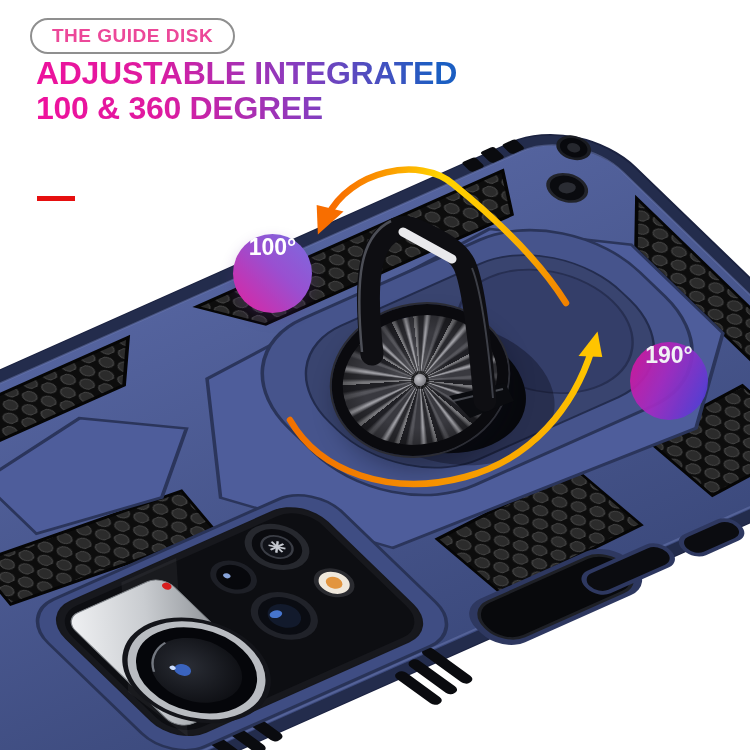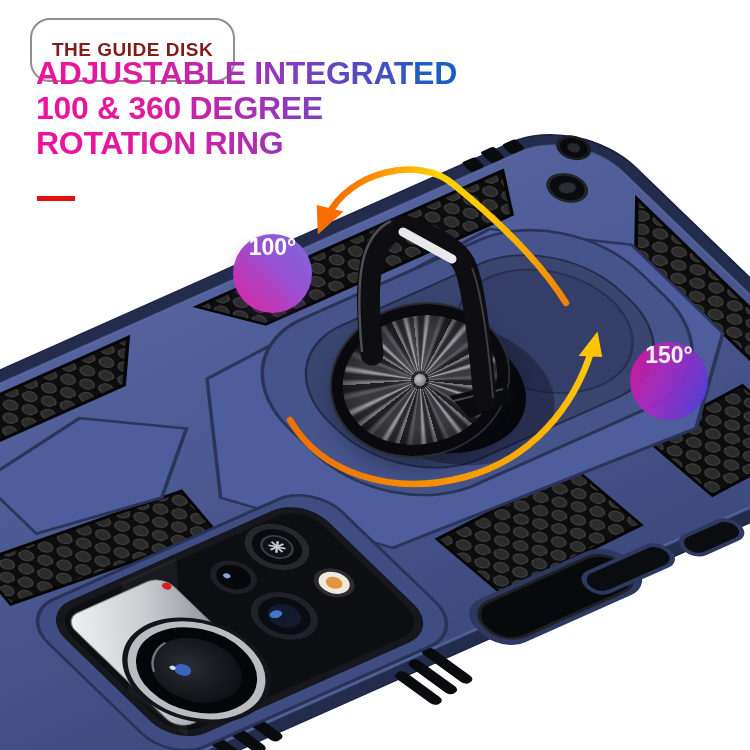--- a/index.html
+++ b/index.html
@@ -1,21 +1,21 @@
 <!DOCTYPE html>
 <html><head>
 <meta charset="utf-8">
 <style>
   html,body{margin:0;padding:0;background:#fff;}
   .stage{position:relative;width:750px;height:750px;overflow:hidden;background:#fff;
          font-family:"Liberation Sans","DejaVu Sans",sans-serif;}
   svg{position:absolute;left:0;top:0;}
   
   .pill{position:absolute;left:30px;top:18px;border:2px solid #8f8f8f;border-radius:20px;
-        padding:19px 20px;color:#7f1d1d;font-weight:bold;font-size:19px;letter-spacing:.5px;
+        padding:5px 20px;color:#ec4899;font-weight:bold;font-size:19px;letter-spacing:.5px;
         background:#fff;}
   
   .headline{position:absolute;left:36px;top:56px;margin:0;font-size:32px;line-height:1.1;
         font-weight:800;letter-spacing:-.3px;
         background-image:linear-gradient(72deg,#F0109C 0%,#DE1BA0 30%,#8A3BBE 62%,#1B5EC2 94%);
         -webkit-background-clip:text;background-clip:text;color:transparent;}
   .hl{display:block;white-space:nowrap;}
   .dash{position:absolute;left:37px;top:196px;width:38px;height:5px;background:#E60F0F;}
   
   .cbadge{position:absolute;border-radius:50%;display:flex;align-items:flex-start;justify-content:center;
@@ -213,23 +213,22 @@
     </g>
   </svg>
 
   <div class="pill">
     <span>THE GUIDE DISK</span>
   </div>
 
   <h1 class="headline">
     <span class="hl">ADJUSTABLE INTEGRATED</span>
     <span class="hl">100 &amp; 360 DEGREE</span>
-    <span class="hl">ROTATION RING</span>
   </h1>
   <div class="dash"></div>
 
   <div class="cbadge b100">
     <span>100°</span>
   </div>
   <div class="cbadge b360">
-    <span>150°</span>
+    <span>190°</span>
   </div>
 </div>
 
 </body></html>

